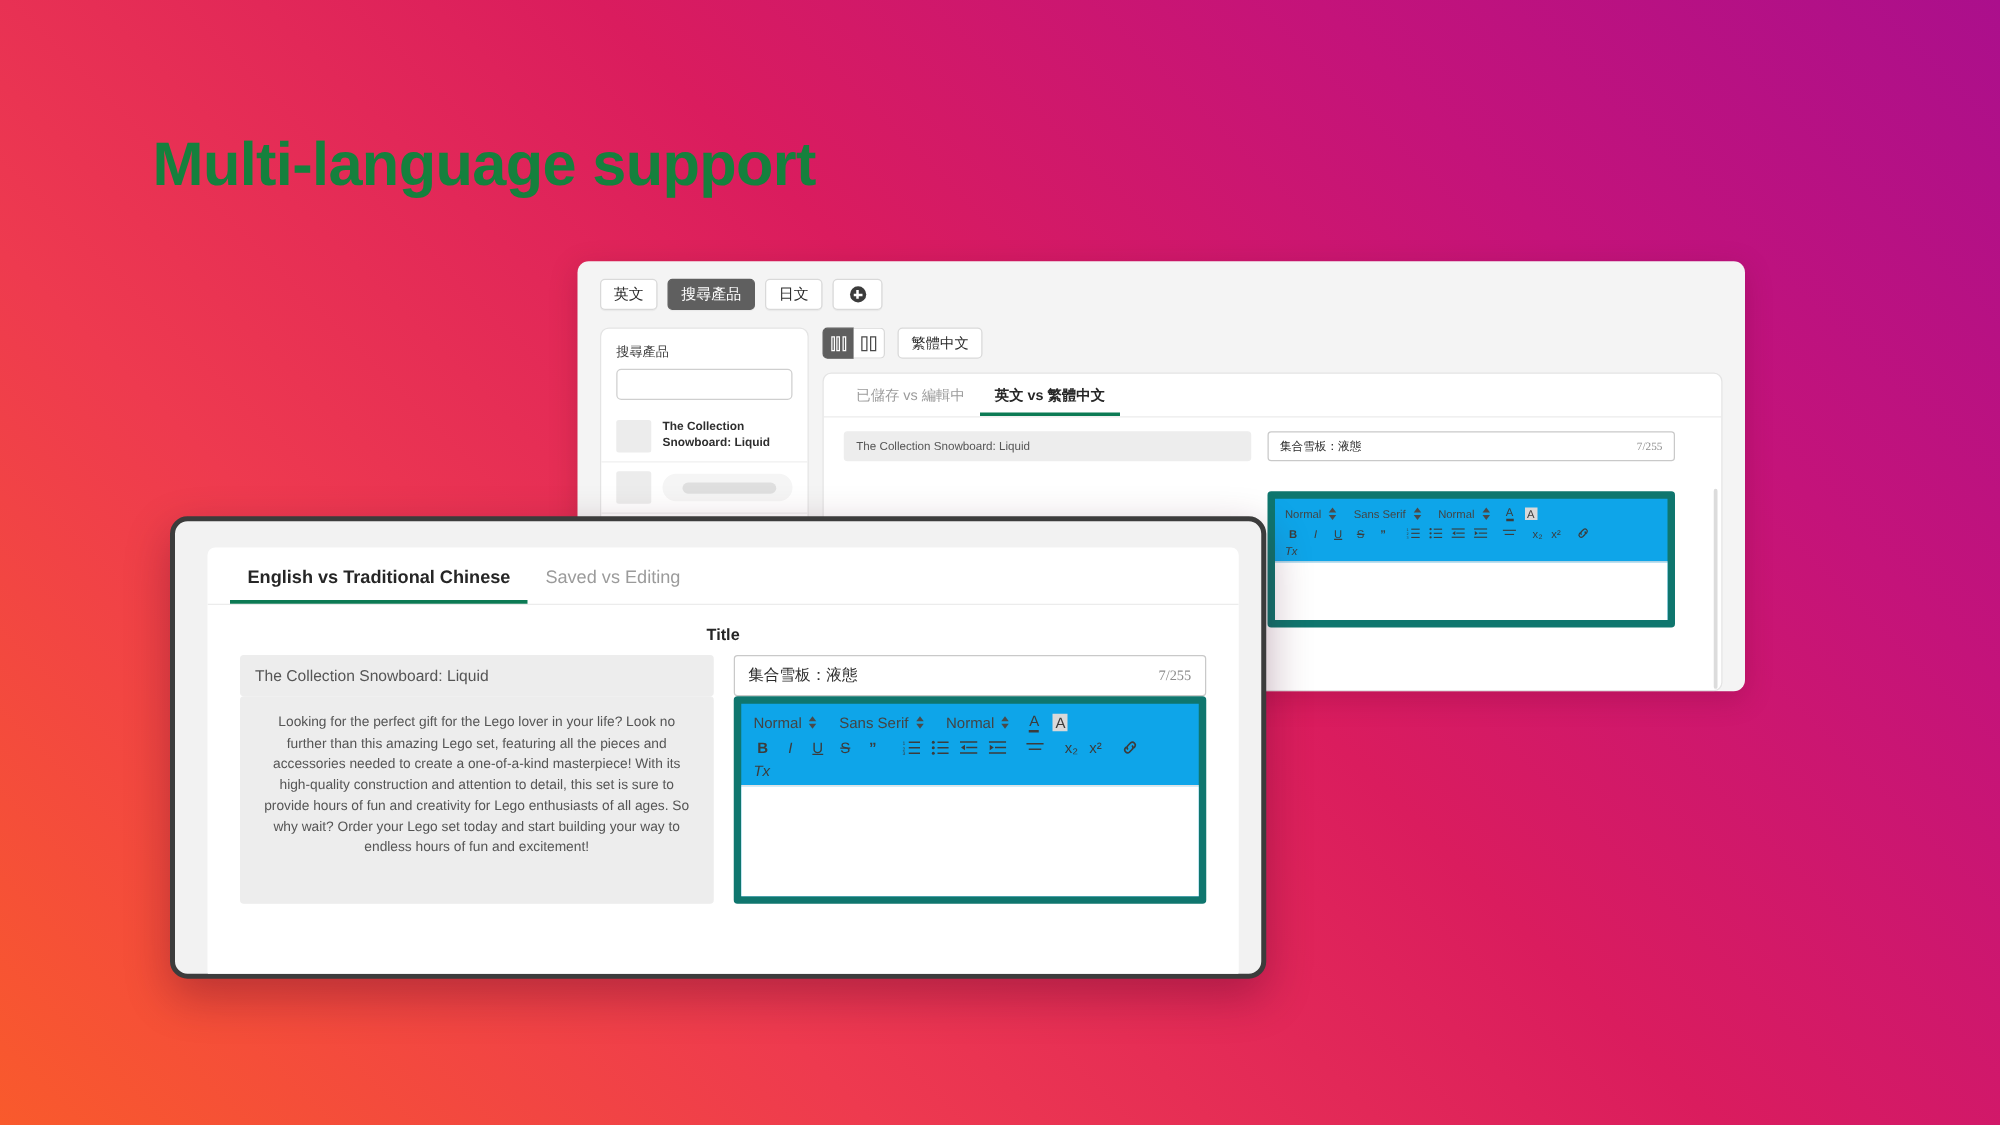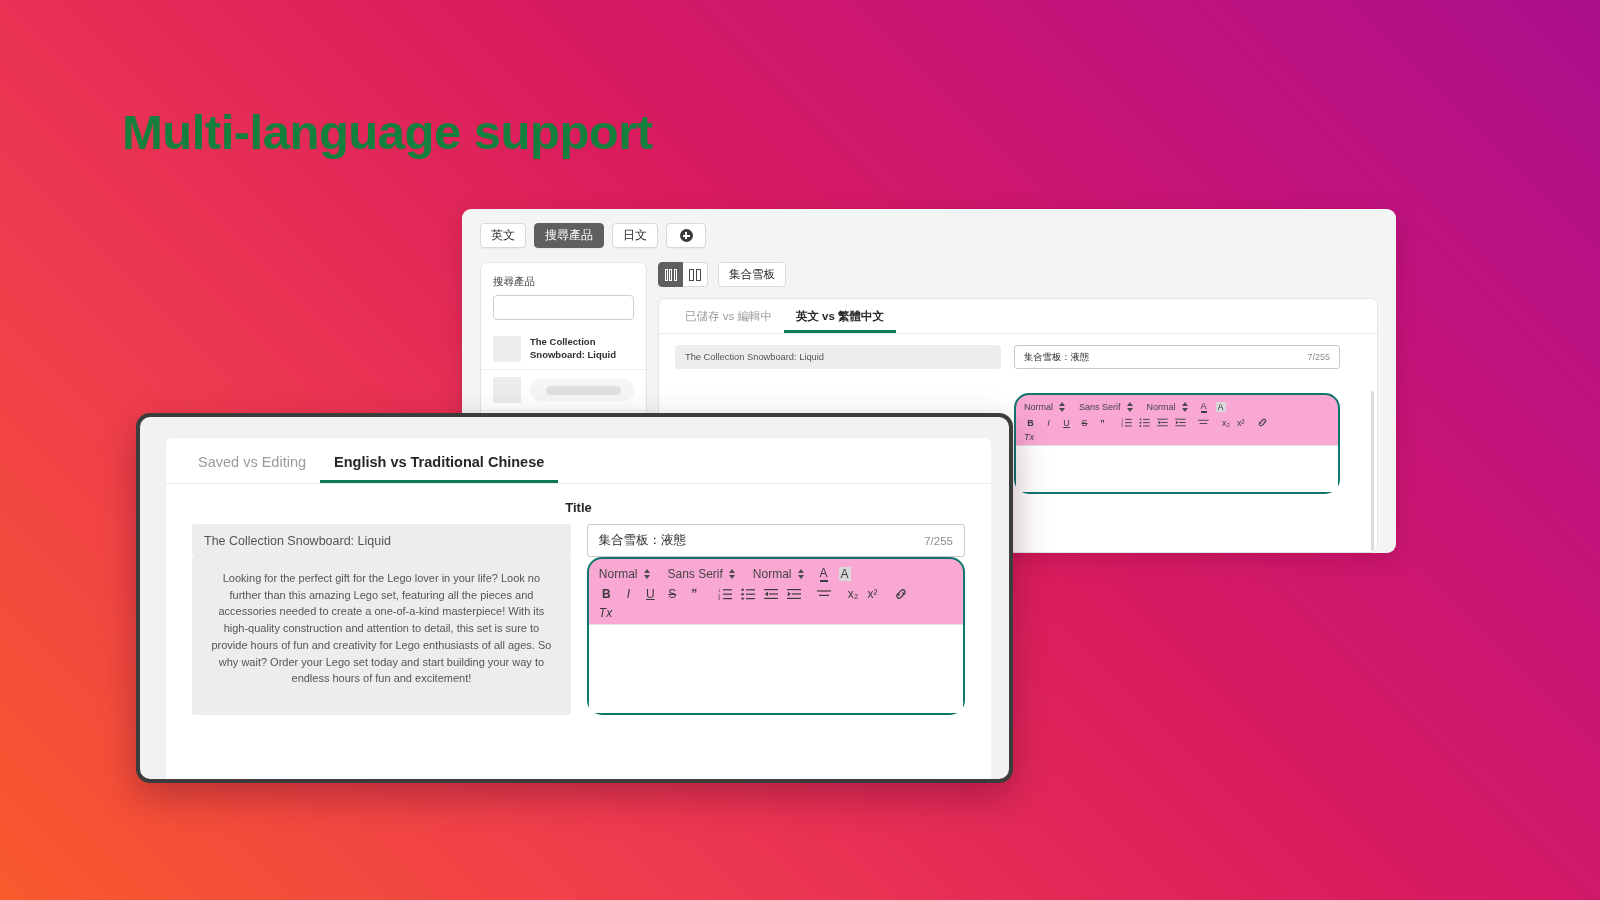--- a/index.html
+++ b/index.html
@@ -159,24 +159,24 @@
     font-size: 11px; font-weight: bold; color: #262626;
   }
   .ro-field {
     background: #ededed; border: 1px solid #ededed; border-radius: 3px;
     color: #555; display: flex; align-items: center;
   }
   .rw-field {
     background: #fff; border: 1px solid #c9c9c9; border-radius: 3px;
     color: #2c2c2c; display: flex; align-items: center;
   }
-  .counter { margin-left: auto; color: #8d8d8d; }
-
-  
-  .rt-box { border: 2px solid #0f766e; border-radius: 15px; background: #f9a8d4; }
+  .counter { margin-left: auto; color: #8d8d8d; font-family: Liberation Serif, serif; }
+
+  
+  .rt-box { border: 6px solid #0f766e; border-radius: 3px; background: #0ea5e9; }
   .rt-toolbar {
     border-bottom: 1px solid #e2e2e2; padding: 7px 10px 4px;
     display: flex; flex-wrap: wrap; align-items: center;
     color: #4a4a4a;
   }
   .rt-row { display: flex; align-items: center; width: 100%; }
   .rt-sel {
     display: flex; align-items: center; gap: 6px;
     color: #444; white-space: nowrap;
   }
@@ -300,21 +300,21 @@
             <i></i>
           </span>
       </div>
       <div class="seg-btn">
         <span class="cols2-ico">
             <i></i>
             <i></i>
           </span>
       </div>
     </div>
-    <div class="btn-plain">集合雪板</div>
+    <div class="btn-plain">繁體中文</div>
   </div>
 
   <div class="bw-main">
     <div class="tabs tab-rule" style="padding:0 14px;">
       <div class="tab">已儲存 vs 編輯中</div>
       <div class="tab active">英文 vs 繁體中文</div>
     </div>
     <div class="bw-body">
       <div class="bw-row">
         <div class="ro-field bw-ro-title">The Collection Snowboard: Liquid</div>
@@ -416,22 +416,22 @@
       </div>
     </div>
     <div class="bw-scroll"></div>
   </div>
 </div>
 
 <div class="front-window">
   <div class="fw-card">
 
     <div class="tabs tab-rule fw-tabs">
+      <div class="tab fw-tab active">English vs Traditional Chinese</div>
       <div class="tab fw-tab">Saved vs Editing</div>
-      <div class="tab fw-tab active">English vs Traditional Chinese</div>
     </div>
 
     <div class="fw-body">
       <div class="field-label fw-title-label">Title</div>
       <div class="fw-title-row">
         <div class="ro-field fw-ro-title">The Collection Snowboard: Liquid</div>
         <div class="rw-field fw-rw-title">
           <span>集合雪板：液態</span>
           <span class="counter">7/255</span>
         </div>

